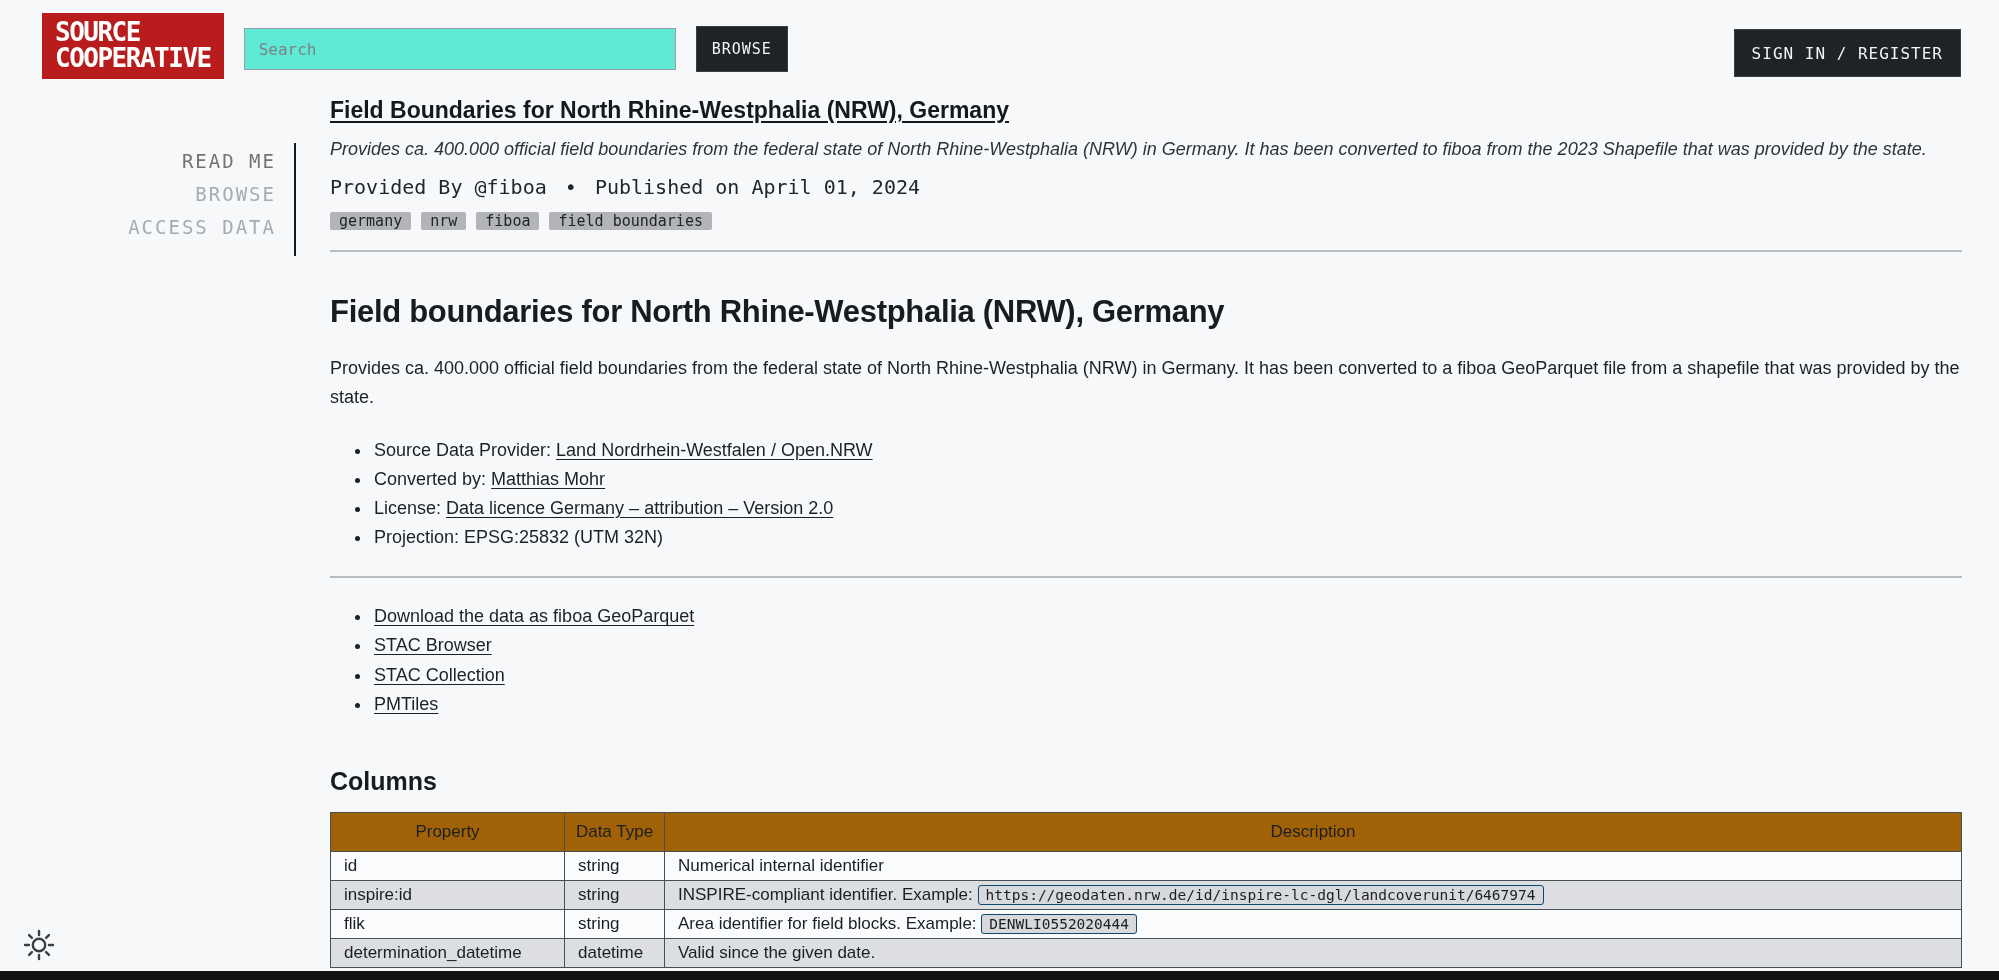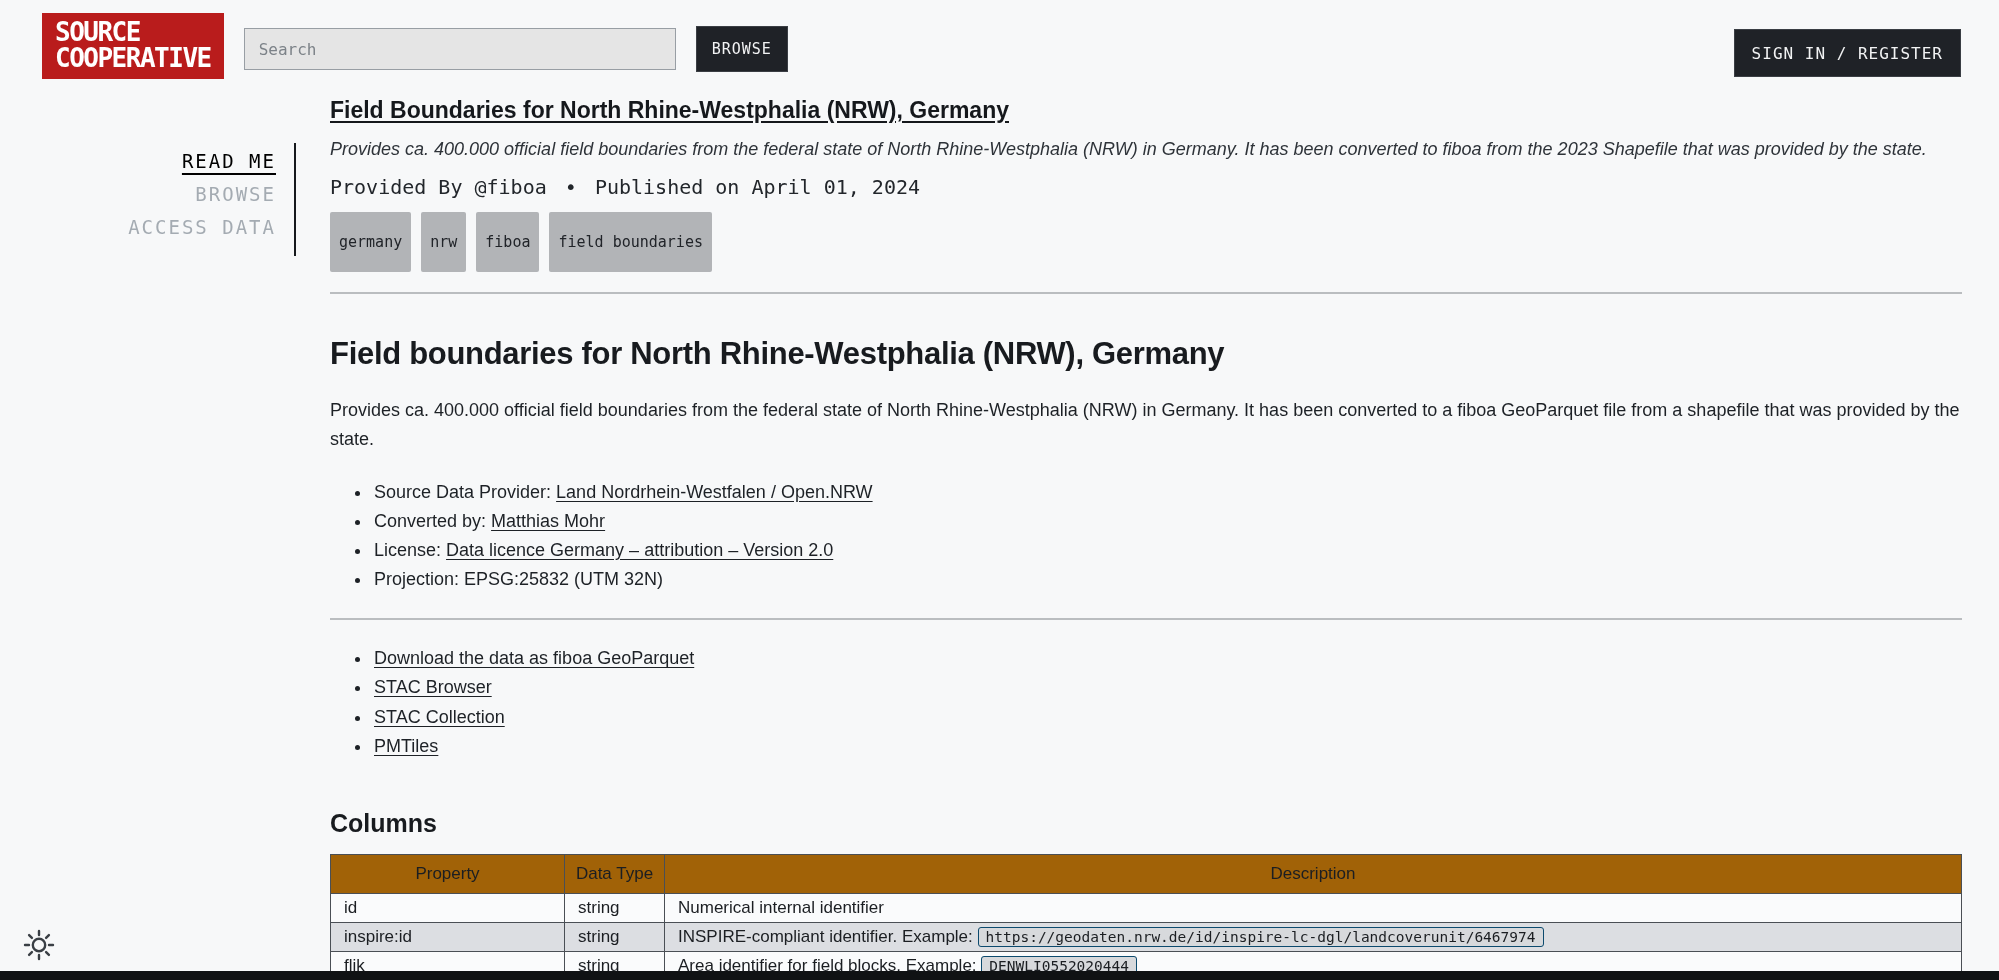--- a/index.html
+++ b/index.html
@@ -12,21 +12,21 @@
 
   
   .header { display:flex; align-items:flex-start; padding:13px 38px 0 42px; }
   .logo {
     background:#b91c1c; color:#fff; padding:6px 13px 8px 13px;
     font-family:"DejaVu Sans Mono", monospace; font-weight:bold;
     font-size:26px; line-height:1.0; letter-spacing:-1.5px; cursor:pointer;
   }
   .search-input {
     margin-left:20px; margin-top:15px; width:432px; height:42px;
-    background:#e5e5e5; border:1px solid #989ea4; outline:none;
+    background:#5eead4; border:1px solid #989ea4; outline:none;
     font-family:"DejaVu Sans Mono", monospace; font-size:16px; color:#30353a;
     padding:0 14px;
   }
   .search-input::placeholder { color:#7c8288; }
   .btn-dark {
     background:#1f2227; color:#f2f3f4; border:1px solid #3a3e44;
     font-family:"DejaVu Sans Mono", monospace; font-size:15px;
     letter-spacing:1px; cursor:pointer;
   }
   .browse-btn { margin-left:20px; margin-top:13px; height:46px; padding:0 15px; }
@@ -39,21 +39,21 @@
   .nav {
     margin-top:46px; text-align:right; border-right:2px solid #16191d;
     padding:2px 18px 12px 0;
   }
   .nav-item {
     display:block; font-family:"DejaVu Sans Mono", monospace;
     font-size:19px; letter-spacing:2px; line-height:33px;
     color:#a4abb2; text-decoration:none; cursor:pointer;
   }
   .nav-item.active {
-    color:#000000; text-decoration:underline;
+    color:#737373; 
     text-underline-offset:5px; text-decoration-thickness:2px;padding-left:36px;
   }
 
   .main { flex:1; padding:0 37px 0 34px; min-width:0; }
 
   
   .repo-title {
     display:inline-block; font-size:23px; font-weight:600; color:#15181c;
     text-decoration:underline; text-underline-offset:3px; cursor:pointer;
   }
@@ -63,21 +63,21 @@
   }
   .provided-line {
     margin-top:13px; font-family:"DejaVu Sans Mono", monospace;
     font-size:20px; color:#22262b;
   }
   .provided-line a { color:#22262b; cursor:pointer; }
   .sep { margin:0 6px; }
   .tag-row { margin-top:13px; display:flex; gap:10px; }
   .tag {
     background:#b2b4b7; color:#212429; font-family:"DejaVu Sans Mono", monospace;
-    font-size:15px; padding:21px 9px; border-radius:2px; cursor:pointer;
+    font-size:15px; padding:0 9px; border-radius:2px; cursor:pointer;
   }
   hr.rule { border:0; border-top:2px solid #babdc0; margin:20px 0 0 0; }
 
   
   .readme-h1 { font-size:31px; font-weight:600; color:#181b1f; margin:42px 0 0 0; letter-spacing:-0.3px; }
   .readme-intro { font-size:18px; line-height:1.6; margin:24px 0 0 0; max-width:1680px; color:#1d2126; }
   ul.readme-list { margin:24px 0 0 0; padding-left:42px; font-size:18px; line-height:1.62; color:#1d2126; }
   ul.readme-list li { padding-left:2px; }
   ul.readme-list a { color:#1d2126; text-decoration:underline; text-underline-offset:3px; cursor:pointer; }
   hr.rule-mid { border:0; border-top:2px solid #babdc0; margin:24px 0 0 0; }

